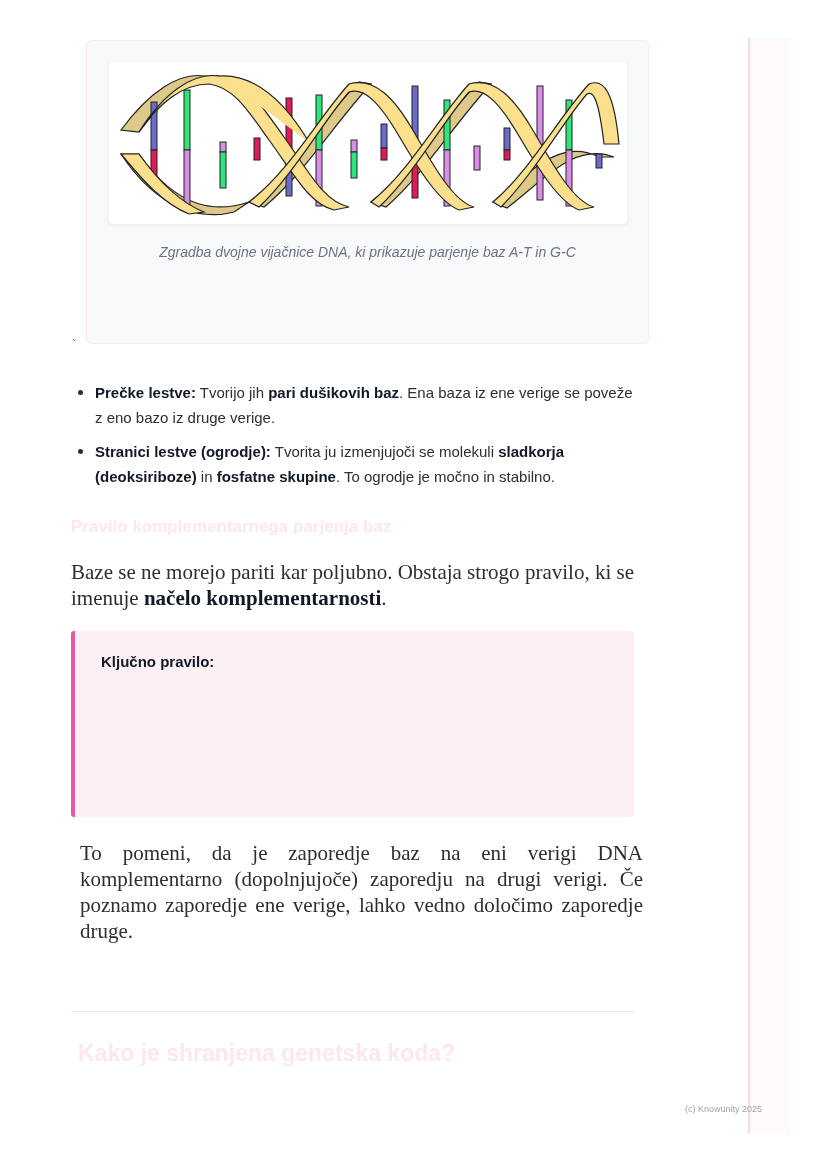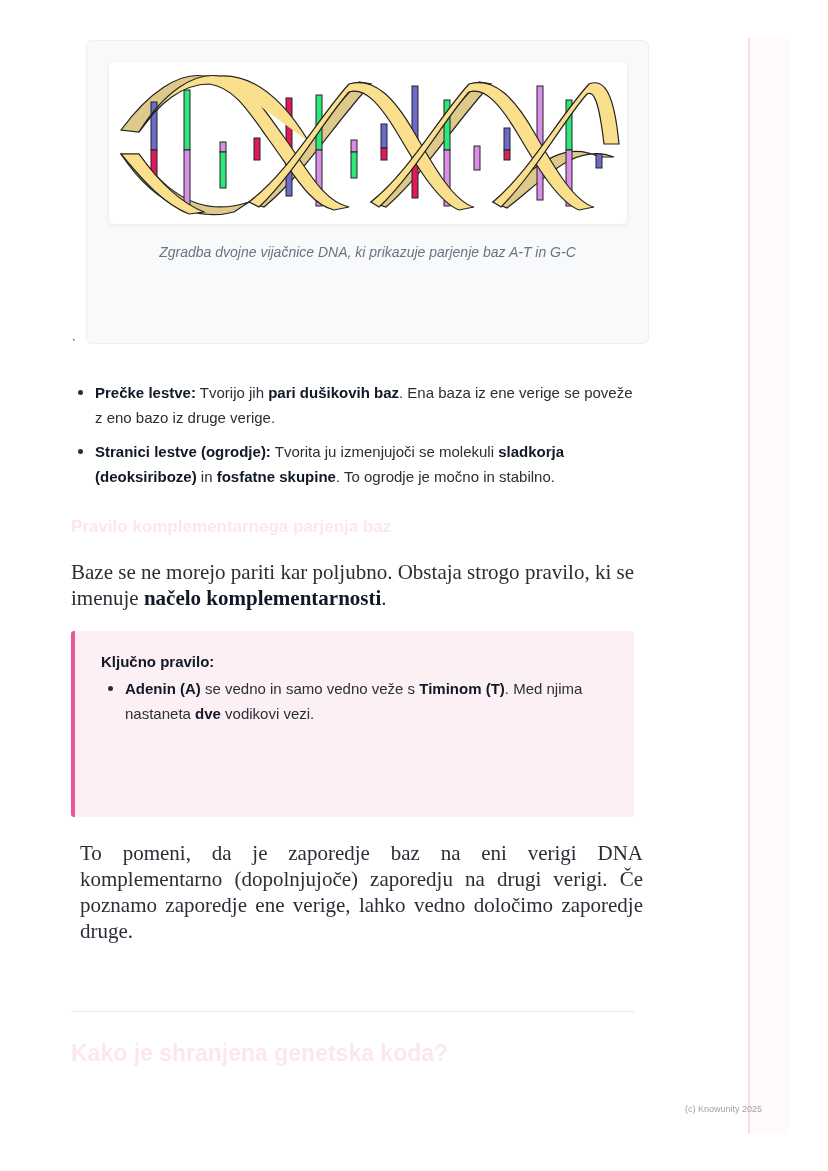--- a/index.html
+++ b/index.html
@@ -31,21 +31,21 @@
     content: ""; position: absolute; left: 7px; top: 10px; width: 5px; height: 5px; border-radius: 50%; background: #2a2f36;
   }
   b, .b { font-weight: bold; color: #111827; }
 
   .list1 { position: absolute; left: 71px; top: 380px; width: 563px; }
 
   .h-pink {
     position: absolute; left: 71px; font-weight: bold; color: #fce7ef;
   }
   .h2 { top: 517px; font-size: 17px; }
-  .h1 { top: 1040px; font-size: 23px; }
+  .h1 { top: 1040px; font-size: 23px; margin-left: 7px; }
 
   .para { position: absolute; left: 71px; width: 563px; font-size: 21px; line-height: 26px; color: #2a2f36; text-align: justify; font-family: Liberation Serif, serif; }
   .p1 { top: 559px; }
   .p2 { top: 840px; margin-left: 9px; }
 
   .callout {
     position: absolute; left: 71px; top: 631px; width: 563px; height: 186px;
     background: #fdf0f5; border-left: 4px solid #e6589b; border-radius: 3px;
   }
   .callout-title { position: absolute; left: 26px; top: 22px; font-size: 15px; font-weight: bold; color: #111827; }
@@ -128,21 +128,20 @@
     <li><span class="b">Stranici lestve (ogrodje):</span><span> Tvorita ju izmenjujoči se molekuli </span><span class="b">sladkorja (deoksiriboze)</span><span> in </span><span class="b">fosfatne skupine</span><span>. To ogrodje je močno in stabilno.</span></li>
   </ul>
 
   <h2 class="h-pink h2">Pravilo komplementarnega parjenja baz</h2>
 
   <p class="para p1"><span>Baze se ne morejo pariti kar poljubno. Obstaja strogo pravilo, ki se imenuje </span><span class="b">načelo komplementarnosti</span><span>.</span></p>
 
   <div class="callout">
     <div class="callout-title">Ključno pravilo:</div>
     <ul class="bullets">
-      <li><span class="b">Adenin (A)</span><span> se vedno in samo vedno veže s </span><span class="b">Timinom (T)</span><span>. Med njima nastaneta </span><span class="b">dve</span><span> vodikovi vezi.</span></li>
     </ul>
   </div>
 
   <p class="para p2">To pomeni, da je zaporedje baz na eni verigi DNA komplementarno (dopolnjujoče) zaporedju na drugi verigi. Če poznamo zaporedje ene verige, lahko vedno določimo zaporedje druge.</p>
 
 
   <div class="divider"></div>
 
   <h1 class="h-pink h1">Kako je shranjena genetska koda?</h1>
 

